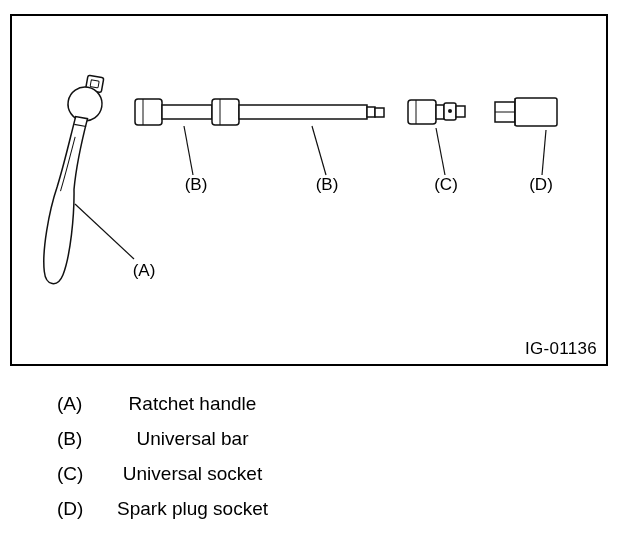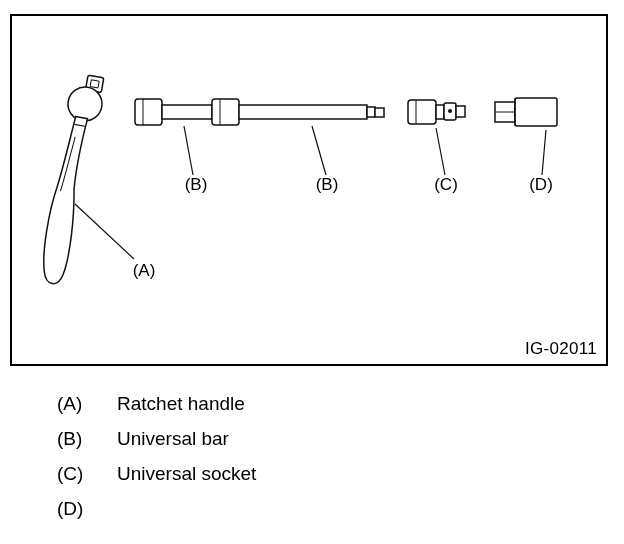--- a/index.html
+++ b/index.html
@@ -51,20 +51,21 @@
     align-items: baseline;
     height: 35px;
     font-size: 19px;
   }
   .legend-key {
     width: 60px;
     flex: 0 0 60px;
   }
   .legend-label {
     flex: 1;
+    text-align: center;
   }
 </style>
 </head>
 <body>
 
 <div class="figure-box">
   <svg width="594" height="348" viewBox="0 0 594 348">
 
     <g transform="translate(73,88) rotate(10)" fill="#ffffff" stroke="#111111" stroke-width="1.5">
       <rect x="-2" y="-29" width="16" height="15" rx="2"></rect>
@@ -115,32 +116,33 @@
 
     <g font-size="17">
       <text x="132" y="260" text-anchor="middle">(A)</text>
       <text x="184" y="174" text-anchor="middle">(B)</text>
       <text x="315" y="174" text-anchor="middle">(B)</text>
       <text x="434" y="174" text-anchor="middle">(C)</text>
       <text x="529" y="174" text-anchor="middle">(D)</text>
     </g>
   </svg>
 
-  <div class="figure-id">IG-02011</div>
+  <div class="figure-id">IG-01136</div>
 </div>
 
 <div class="legend">
   <div class="legend-row">
     <span class="legend-key">(A)</span>
     <span class="legend-label">Ratchet handle</span>
   </div>
   <div class="legend-row">
     <span class="legend-key">(B)</span>
     <span class="legend-label">Universal bar</span>
   </div>
   <div class="legend-row">
     <span class="legend-key">(C)</span>
     <span class="legend-label">Universal socket</span>
   </div>
   <div class="legend-row">
     <span class="legend-key">(D)</span>
+    <span class="legend-label">Spark plug socket</span>
   </div>
 </div>
 
 </body></html>

